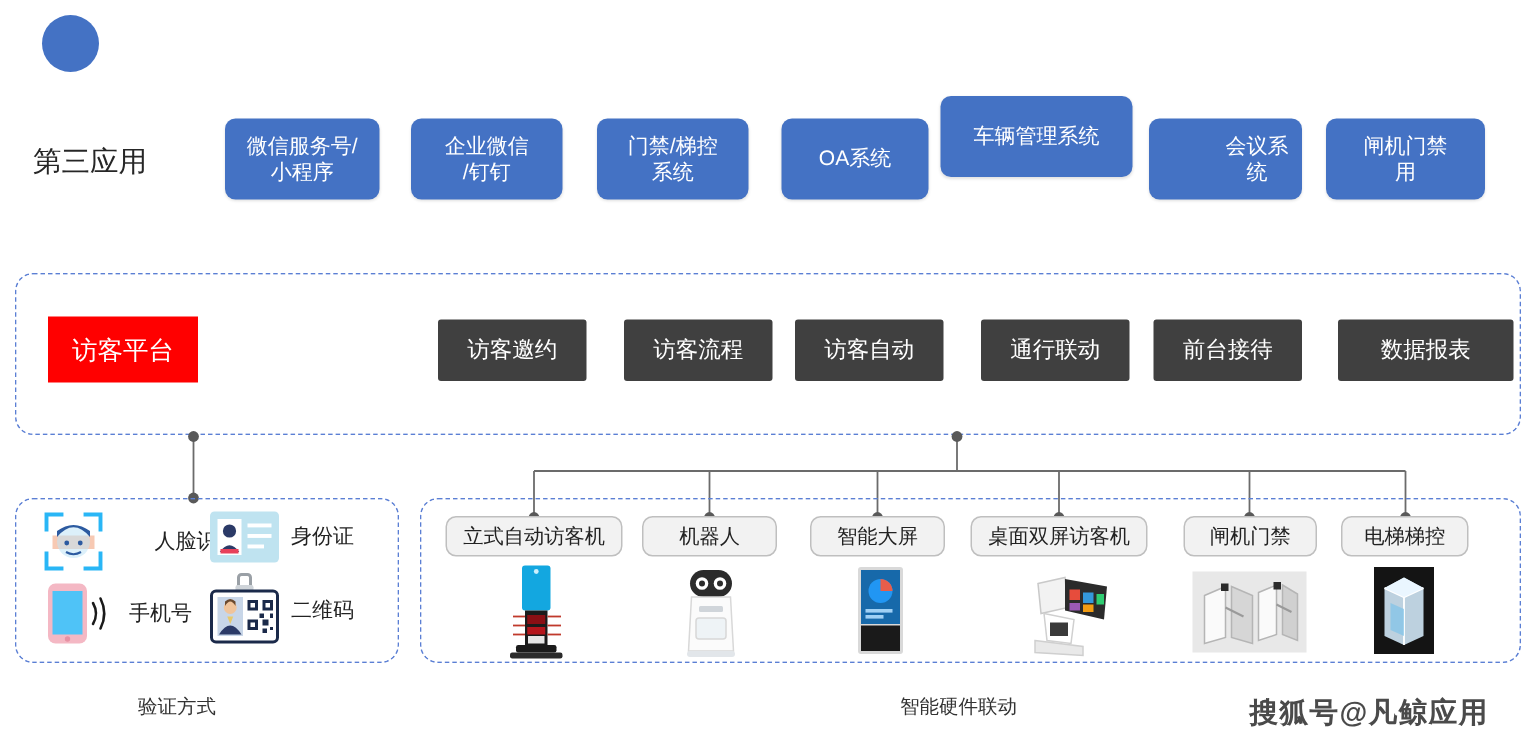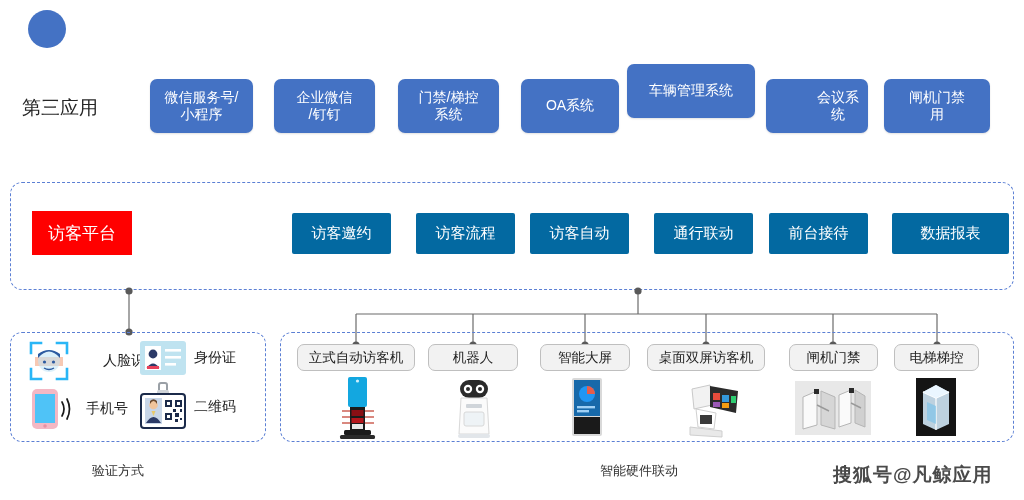--- a/index.html
+++ b/index.html
@@ -37,21 +37,21 @@
   #platform-box{
     left:10px;top:182px;width:1004px;height:108px;
     border:1.4px dashed #5B7FD4;border-radius:12px;box-sizing:border-box;
   }
   #platform-red{
     left:32px;top:211px;width:100px;height:44px;background:#FF0000;
     color:#fff;font-size:17px;display:flex;align-items:center;
     justify-content:center;white-space:nowrap;
   }
   .mod-tile{
-    background:#0369a1;color:#fff;border-radius:2px;
+    background:#404040;color:#fff;border-radius:2px;
     display:flex;align-items:center;justify-content:center;
     font-size:15px;white-space:nowrap;
   }
 
   
   #verify-box{
     left:10px;top:332px;width:256px;height:110px;
     border:1.4px dashed #5B7FD4;border-radius:12px;box-sizing:border-box;
   }
   #hardware-box{

